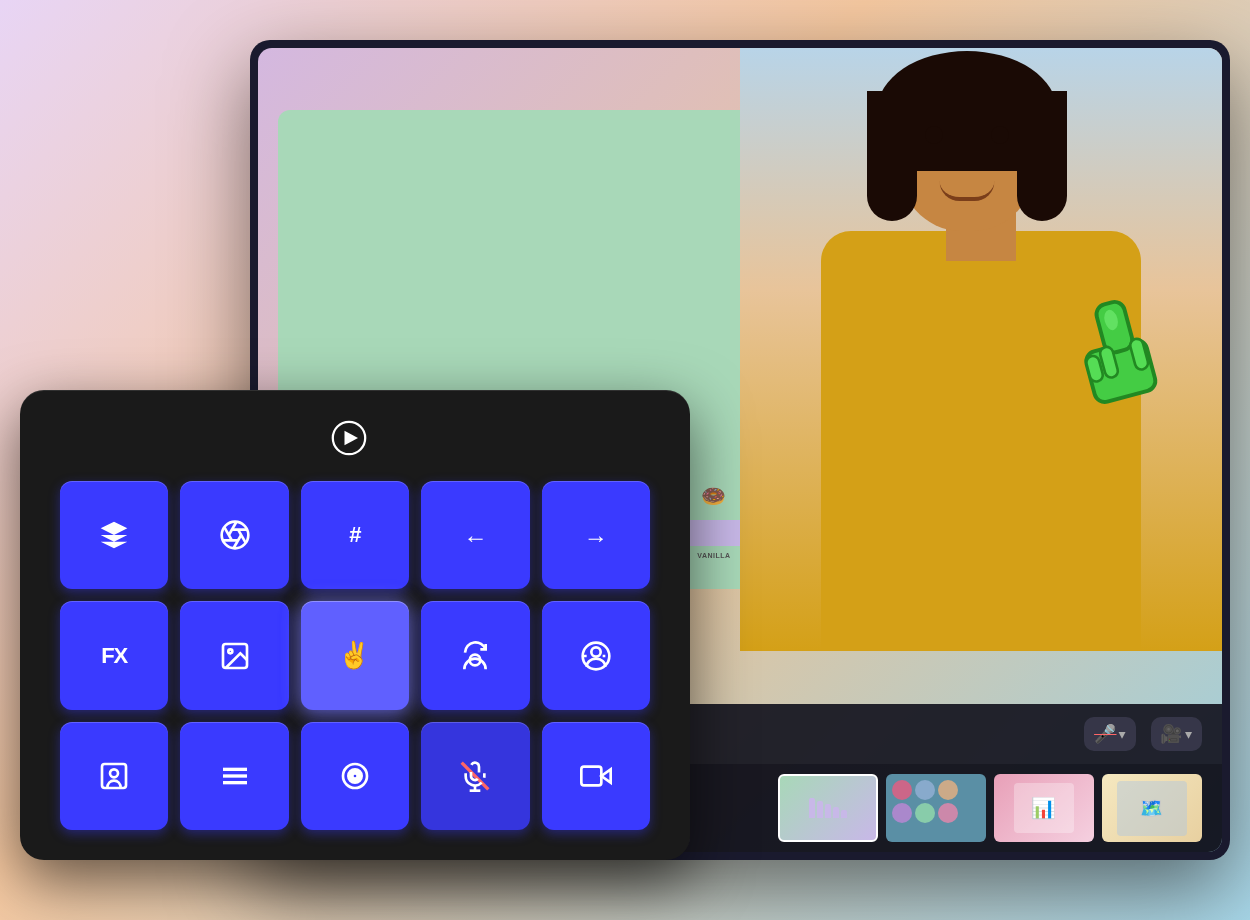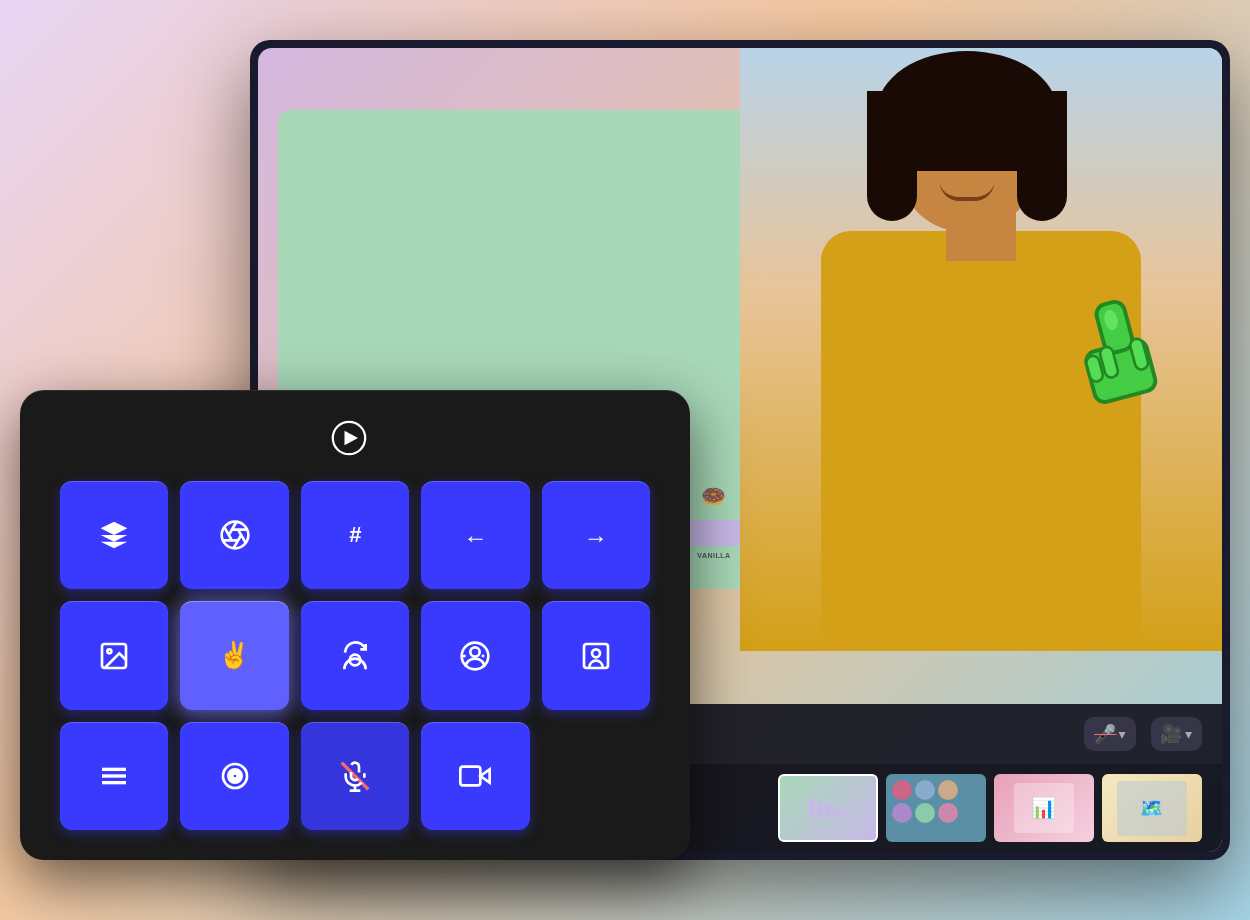--- a/index.html
+++ b/index.html
@@ -543,20 +543,23 @@
     </button>
 
     <button class="sd-button">
       <span class="sd-icon">←</span>
     </button>
 
     <button class="sd-button">
       <span class="sd-icon">→</span>
     </button>
 
+    <button class="sd-button">
+      <span class="sd-icon-text">FX</span>
+    </button>
 
     <button class="sd-button">
       <svg width="32" height="32" viewBox="0 0 24 24" fill="none" stroke="white" stroke-width="2">
         <rect x="3" y="3" width="18" height="18" rx="2"></rect>
         <circle cx="8.5" cy="8.5" r="1.5"></circle>
         <polyline points="21 15 16 10 5 21"></polyline>
       </svg>
     </button>
 
     <button class="sd-button sd-button-active">

